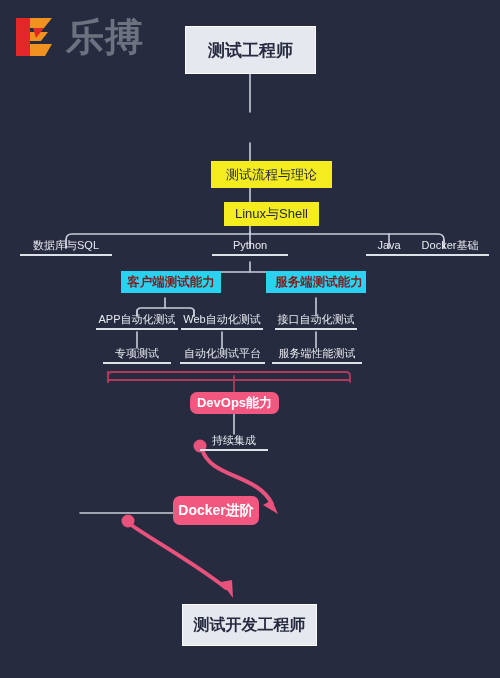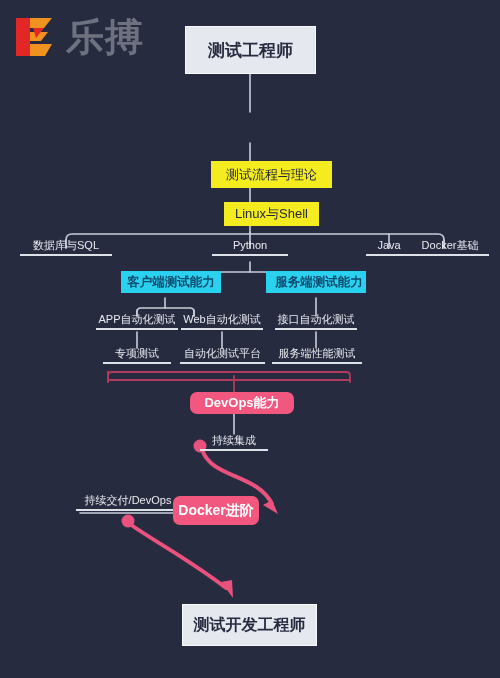--- a/index.html
+++ b/index.html
@@ -19,21 +19,21 @@
   .logo-text{font-size:38px;font-weight:bold;color:#6e717f;letter-spacing:1px;line-height:1;}
 
   
   .node{position:absolute;display:flex;align-items:center;justify-content:center;
         box-sizing:border-box;text-align:center;white-space:nowrap;}
 
   .box-white{background:#e6e8ef;color:#262b40;border:1px solid #fbfbfd;
              font-weight:bold;}
   .pill-gray{background:#c3c7d4;color:#2b3048;border-radius:18px;font-size:12px;}
   .box-yellow{background:#f4ec1e;color:#252a3f;font-weight:normal;margin-left:21px;}
-  .box-cyan{background:#2ad2f0;color:#0c4a6e;font-weight:bold;font-size:12.5px;}
+  .box-cyan{background:#2ad2f0;color:#7f1d1d;font-weight:bold;font-size:12.5px;}
   .box-pink{background:#f2577f;color:#ffffff;font-weight:bold;border-radius:7px;}
 
   
   .ulabel{position:absolute;color:#e9eaef;font-size:11px;white-space:nowrap;
           text-align:center;}
   .ulabel .txt{display:block;line-height:13px;}
   .ulabel .rule{display:block;height:1.5px;background:#dfe1e9;margin-top:2px;}
 </style>
 </head>
 <body>
@@ -176,33 +176,29 @@
   <div class="ulabel" style="left:180px;top:347px;width:85px;">
     <span class="txt">自动化测试平台</span>
     <span class="rule"></span>
   </div>
 
   <div class="ulabel" style="left:272px;top:347px;width:90px;">
     <span class="txt">服务端性能测试</span>
     <span class="rule"></span>
   </div>
 
-  <div class="node box-pink" style="left:190px;top:392px;width:104px;height:22px;font-size:13px;">
+  <div class="node box-pink" style="left:190px;top:392px;width:89px;height:22px;font-size:13px;">
     <span>DevOps能力</span>
   </div>
 
   <div class="ulabel" style="left:200px;top:434px;width:68px;">
     <span class="txt">持续集成</span>
     <span class="rule"></span>
   </div>
 
-  <div class="ulabel" style="left:76px;top:494px;width:104px;">
-    <span class="txt">持续交付/DevOps</span>
-    <span class="rule"></span>
-  </div>
 
   <div class="node box-pink" style="left:173px;top:496px;width:86px;height:29px;font-size:14px;">
     <span>Docker进阶</span>
   </div>
 
   <div class="node box-white" style="left:182px;top:604px;width:135px;height:42px;font-size:16px;">
     <span>测试开发工程师</span>
   </div>
 
 </div>

